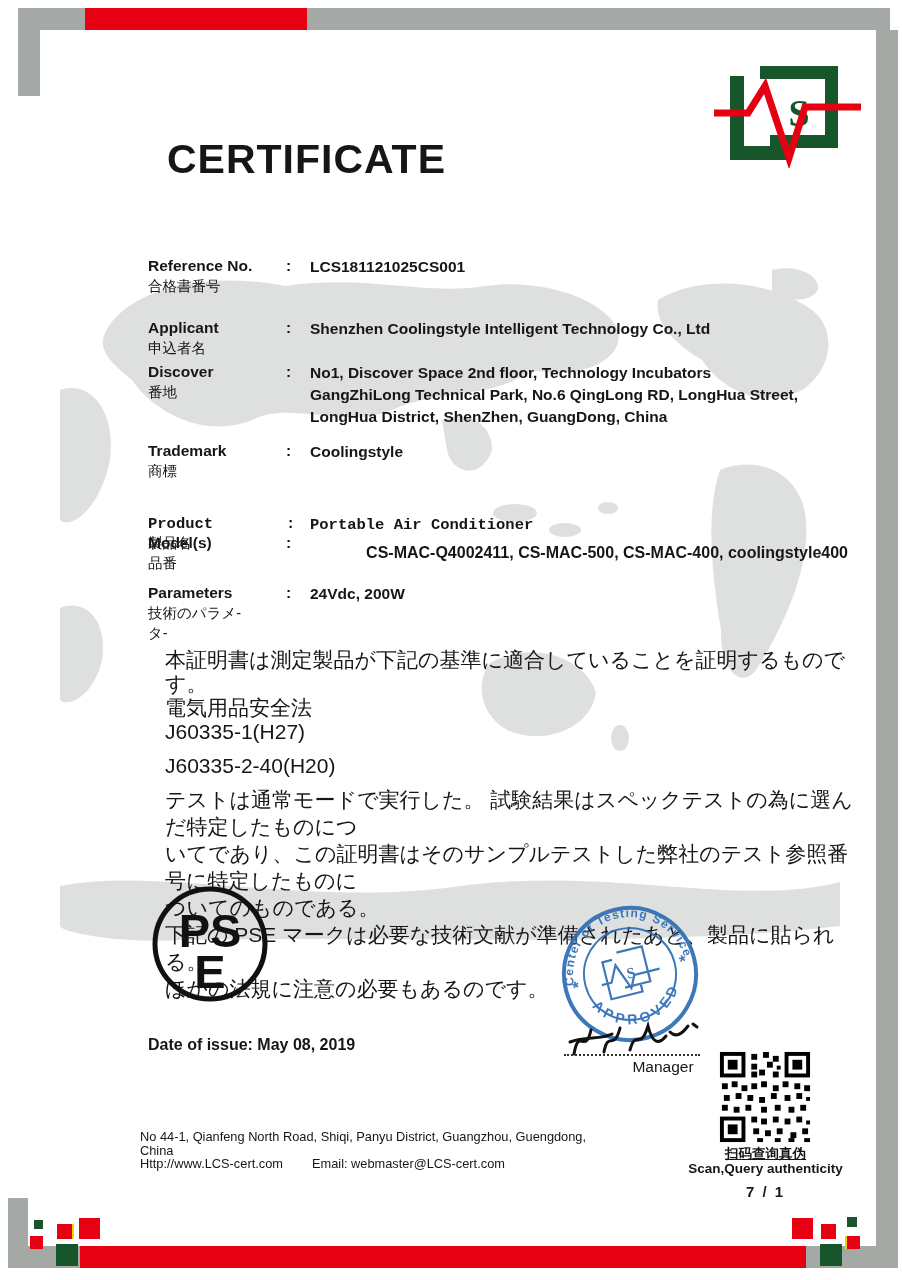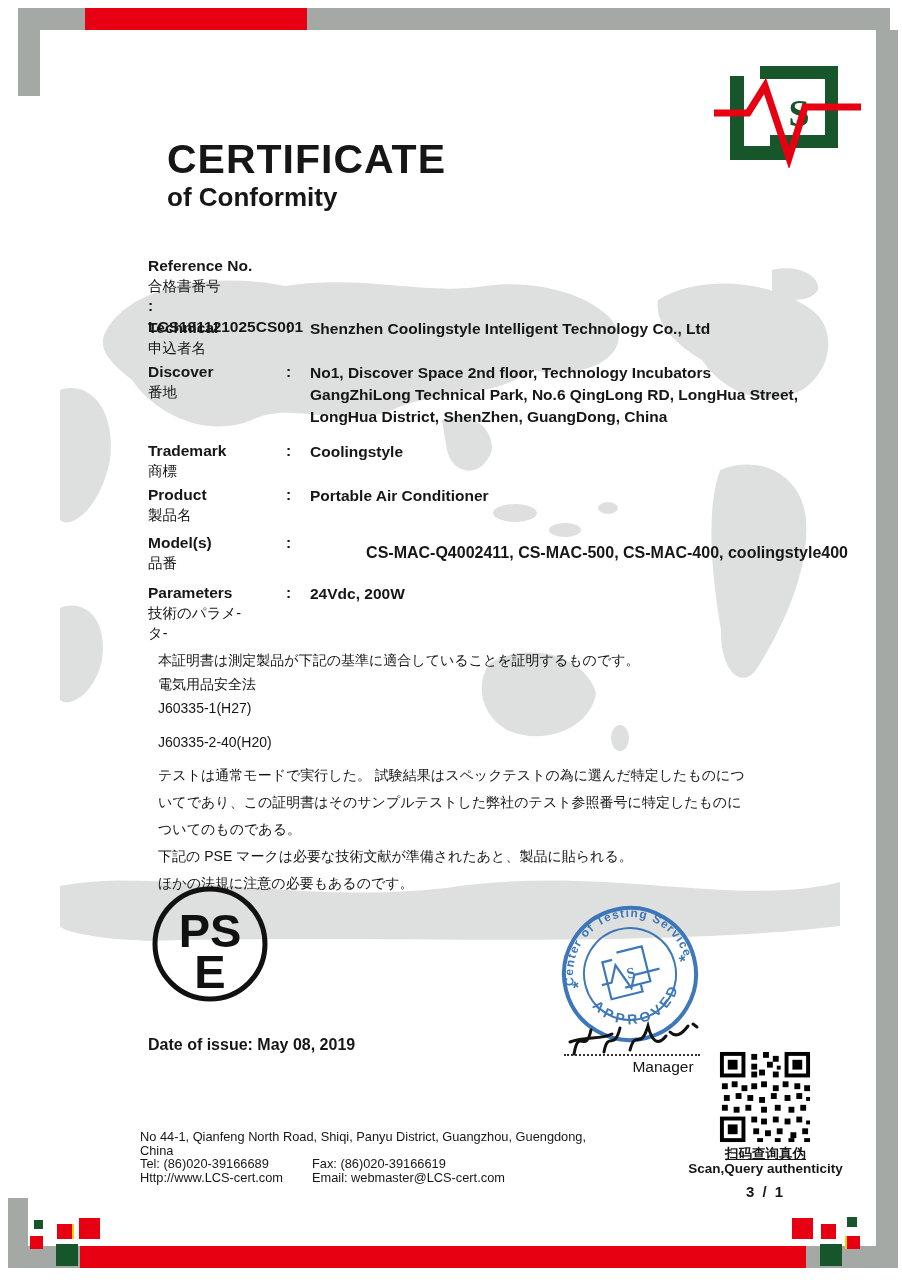--- a/index.html
+++ b/index.html
@@ -31,21 +31,21 @@
   #title .t1{font-size:41px;font-weight:bold;letter-spacing:1px;line-height:46px;}
   #title .t2{font-size:26px;font-weight:bold;line-height:30px;}
   
   .frow{position:absolute;left:148px;width:700px;display:flex;align-items:flex-start;}
   .flabel{width:138px;flex:none;}
   .flabel .en{font-size:15.5px;font-weight:bold;line-height:20px;}
   .flabel .ja{font-size:14.5px;line-height:20px;white-space:pre-line;}
   .fcolon{width:24px;flex:none;font-size:15.5px;font-weight:bold;line-height:20px;}
   .fvalue{flex:1;font-size:15.5px;font-weight:bold;line-height:22px;white-space:pre-line;}
   
-  #statements{left:158px;top:648px;width:700px;font-size:14px;line-height:24px;}
+  #statements{left:165px;top:648px;width:700px;font-size:21px;line-height:24px;}
   #statements .std{font-weight:normal;}
   #statements .gap{height:10px;}
   #statements .para{margin-top:8px;line-height:27px;white-space:pre-line;}
   
   #pse{left:150px;top:884px;width:120px;height:120px;}
   #dateline{left:148px;top:1036px;font-size:16px;font-weight:bold;}
   
   #stamp{left:556px;top:900px;width:148px;height:148px;transform:rotate(-14deg);opacity:.92;}
   #sig{left:566px;top:1014px;width:135px;height:44px;}
   #sigline{left:564px;top:1054px;width:136px;border-bottom:2px dotted #333;}
@@ -112,34 +112,33 @@
       <rect x="48" y="0" width="78" height="13"></rect>
       <rect x="113" y="0" width="13" height="82"></rect>
       <rect x="58" y="69" width="68" height="13"></rect>
     </g>
     <text x="87" y="60" font-family="Liberation Serif, serif" font-size="38" font-weight="bold" fill="#17552b" text-anchor="middle">S</text>
     <polyline points="2,47 36,47 53,20 77,92 93,41 149,41" fill="none" stroke="#e60012" stroke-width="7" stroke-linejoin="miter"></polyline>
   </svg>
 
   <div id="title" class="abs">
     <div class="t1">CERTIFICATE</div>
-    <div class="t2">of Conformity</div>
-  </div>
-
-  <div class="frow" style="top:256px;flex-direction:column;">
+  </div>
+
+  <div class="frow" style="top:256px;">
     <div class="flabel">
         <div class="en">Reference No.</div>
         <div class="ja">合格書番号</div>
       </div>
     <div class="fcolon">:</div>
     <div class="fvalue">LCS181121025CS001</div>
   </div>
   <div class="frow" style="top:318px;">
     <div class="flabel">
-        <div class="en">Technical</div>
+        <div class="en">Applicant</div>
         <div class="ja">申込者名</div>
       </div>
     <div class="fcolon">:</div>
     <div class="fvalue">Shenzhen Coolingstyle Intelligent Technology Co., Ltd</div>
   </div>
   <div class="frow" style="top:362px;">
     <div class="flabel">
         <div class="en">Discover</div>
         <div class="ja">番地</div>
       </div>
@@ -149,21 +148,21 @@
 LongHua District, ShenZhen, GuangDong, China</div>
   </div>
   <div class="frow" style="top:441px;">
     <div class="flabel">
         <div class="en">Trademark</div>
         <div class="ja">商標</div>
       </div>
     <div class="fcolon">:</div>
     <div class="fvalue">Coolingstyle</div>
   </div>
-  <div class="frow" style="top:485px;">
+  <div class="frow" style="top:514px;font-family:Liberation Mono, monospace;">
     <div class="flabel">
         <div class="en">Product</div>
         <div class="ja">製品名</div>
       </div>
     <div class="fcolon">:</div>
     <div class="fvalue">Portable Air Conditioner</div>
   </div>
   <div class="frow" style="top:533px;">
     <div class="flabel">
         <div class="en">Model(s)</div>
@@ -234,24 +233,20 @@
       <path d="M64,36 C70,14 74,38 82,12 C86,28 92,32 100,22"></path>
       <path d="M104,18 C110,24 116,20 122,12"></path>
       <path d="M127,10 l4,3"></path>
     </g>
   </svg>
   <div id="sigline" class="abs"></div>
   <div id="manager" class="abs">Manager</div>
 
   <div id="footer" class="abs">
     <div>No 44-1, Qianfeng North Road, Shiqi, Panyu District, Guangzhou, Guengdong, China</div>
-    <div class="row">
-      <div class="c1">Tel: (86)020-39166689</div>
-      <div>Fax: (86)020-39166619</div>
-    </div>
     <div class="row">
       <div class="c1">Http://www.LCS-cert.com</div>
       <div>Email: webmaster@LCS-cert.com</div>
     </div>
   </div>
 
   <svg id="qr" class="abs" viewBox="0 0 96 96" xmlns="http://www.w3.org/2000/svg">
     <rect x="0" y="0" width="96" height="96" fill="#fff"></rect>
     <g fill="#000">
       <rect x="2" y="2" width="26" height="26"></rect>
@@ -313,16 +308,16 @@
         <rect x="86" y="80" width="6" height="6"></rect>
       <rect x="40" y="90" width="6" height="4"></rect>
         <rect x="58" y="90" width="6" height="4"></rect>
         <rect x="72" y="90" width="6" height="4"></rect>
         <rect x="88" y="90" width="6" height="4"></rect>
     </g>
   </svg>
   <div id="qrcap" class="abs">
     <div class="cn">扫码查询真伪</div>
     <div class="en">Scan,Query authenticity</div>
-    <div class="pg">3 / 1</div>
+    <div class="pg">7 / 1</div>
   </div>
 
 </div>
 
 </body></html>

